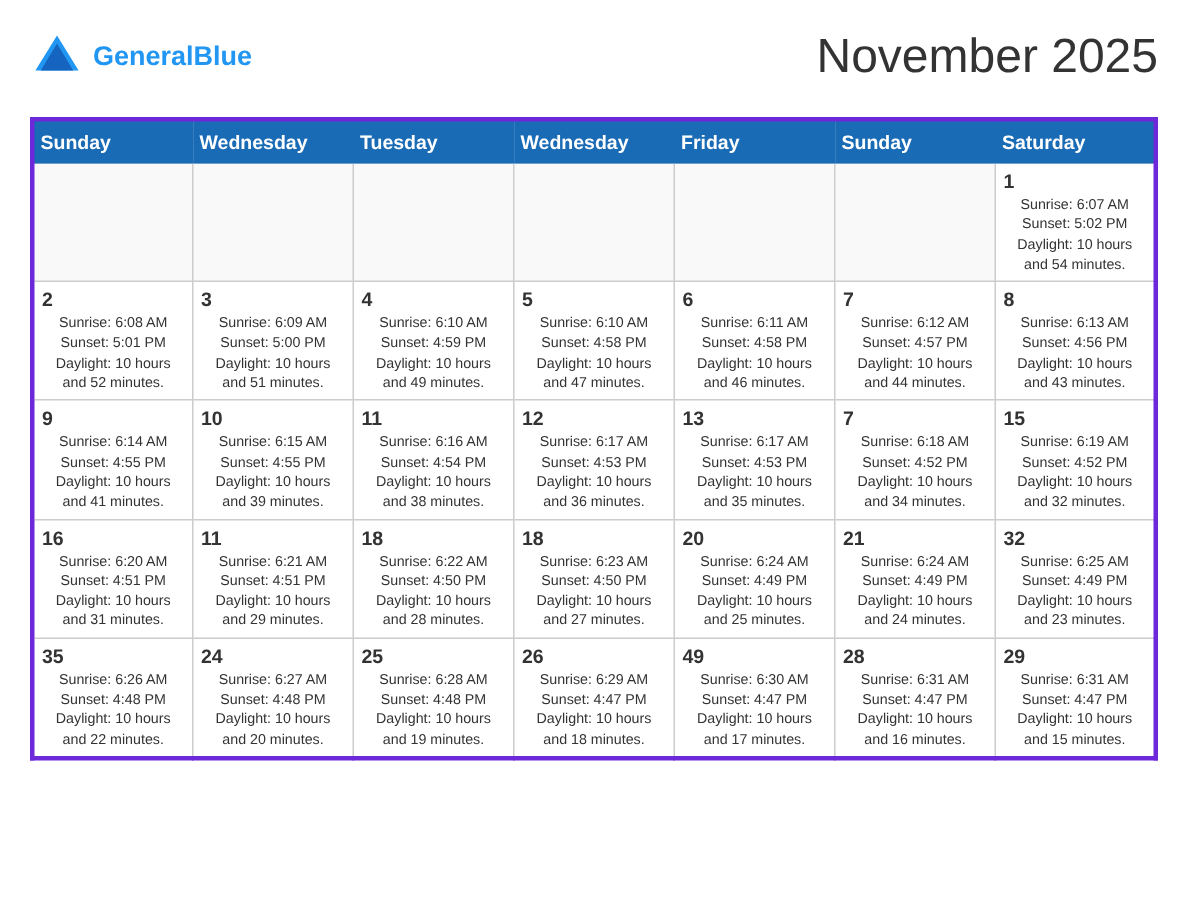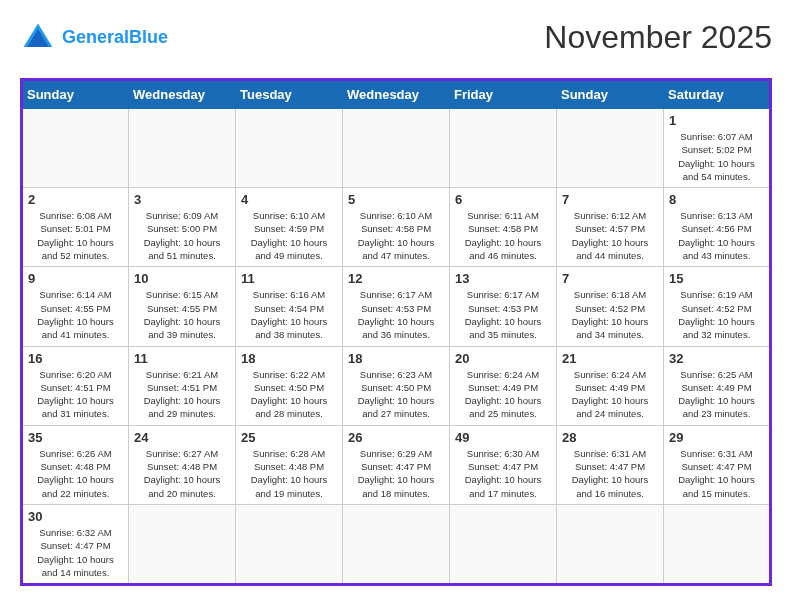--- a/index.html
+++ b/index.html
@@ -254,26 +254,14 @@
       <td>
         <span class="day-number">28</span>
         <div class="day-info">Sunrise: 6:31 AM<br>Sunset: 4:47 PM<br>Daylight: 10 hours<br>and 16 minutes.</div>
       </td>
       <td>
         <span class="day-number">29</span>
         <div class="day-info">Sunrise: 6:31 AM<br>Sunset: 4:47 PM<br>Daylight: 10 hours<br>and 15 minutes.</div>
       </td>
     </tr>
 
-    <tr class="last-row">
-      <td>
-        <span class="day-number">30</span>
-        <div class="day-info">Sunrise: 6:32 AM<br>Sunset: 4:47 PM<br>Daylight: 10 hours<br>and 14 minutes.</div>
-      </td>
-      <td class="empty"></td>
-      <td class="empty"></td>
-      <td class="empty"></td>
-      <td class="empty"></td>
-      <td class="empty"></td>
-      <td class="empty"></td>
-    </tr>
   </tbody>
 </table>
 
 </body></html>

